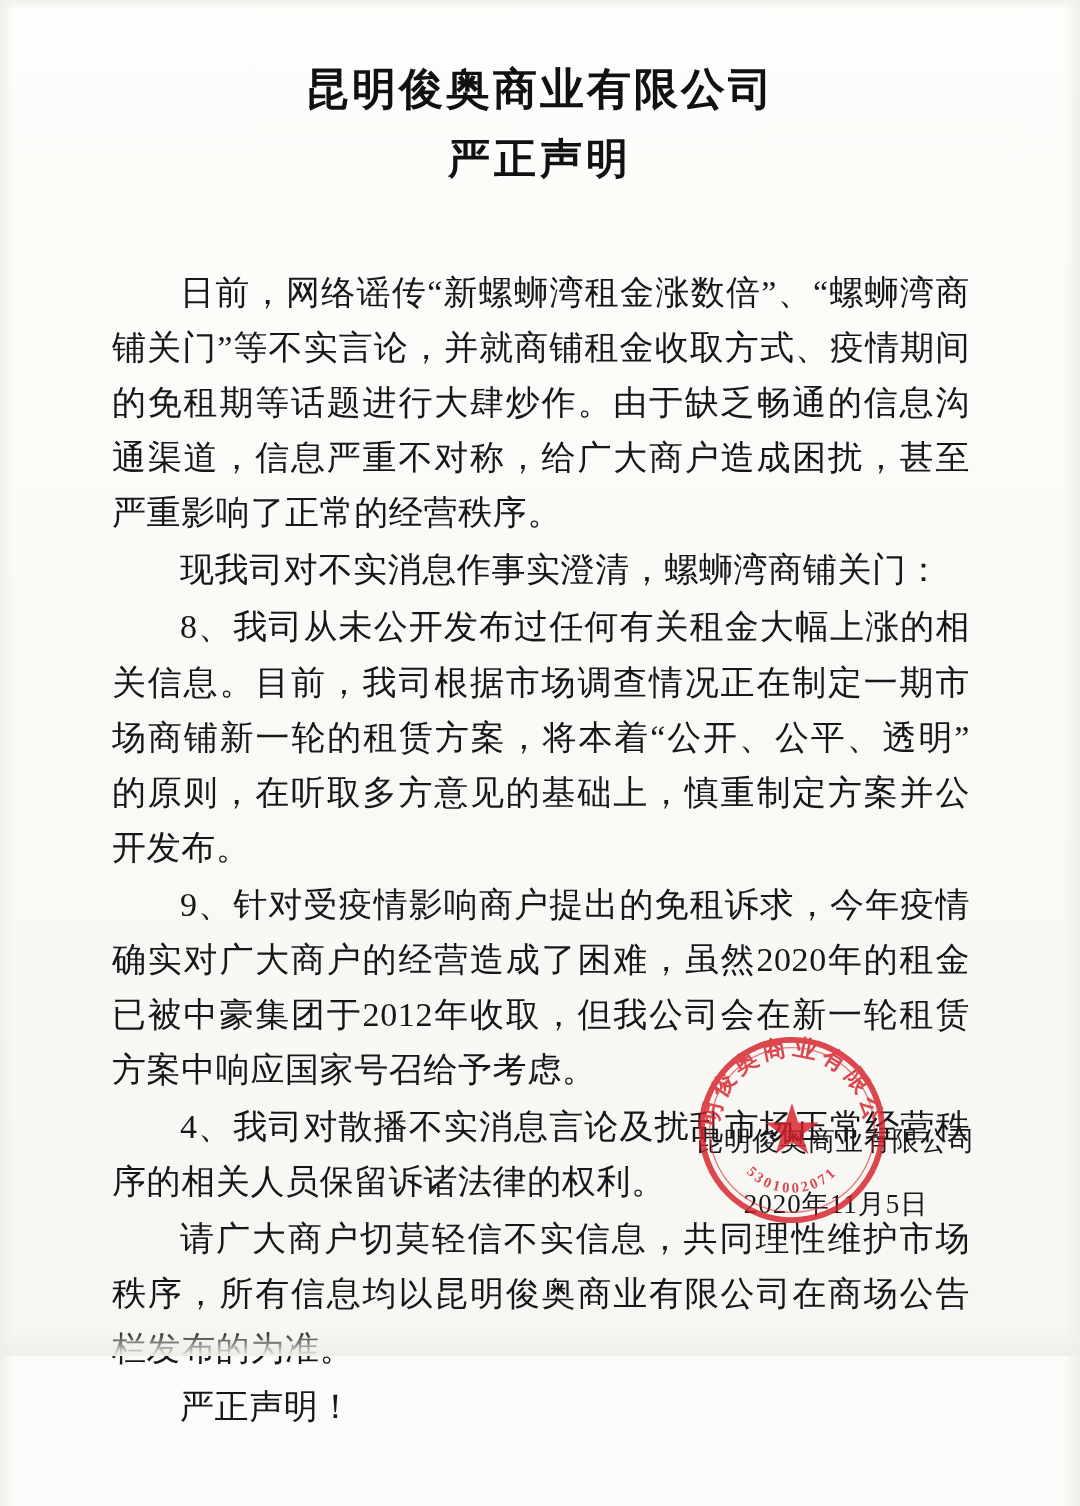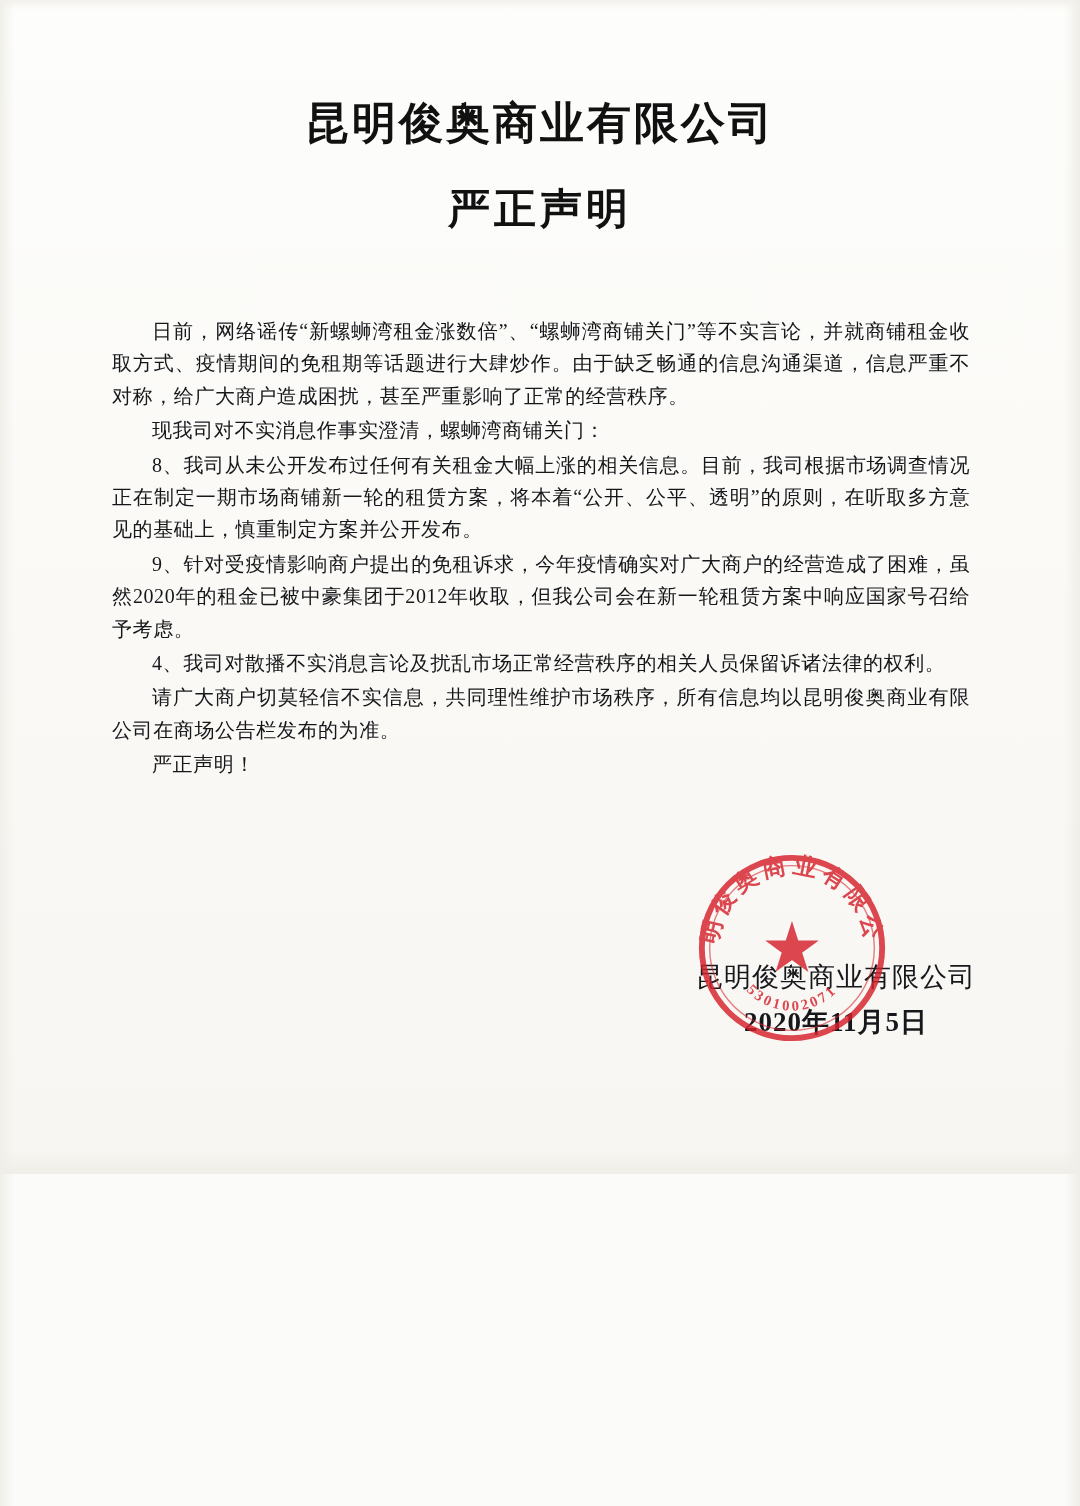--- a/index.html
+++ b/index.html
@@ -12,50 +12,50 @@
     height: 1506px;
     background: #fbfbf9;
     font-family: "Liberation Serif", "DejaVu Serif", serif;
     color: #16181a;
     position: relative;
     overflow: hidden;
   }
   .page {
     position: relative;
     width: 1080px;
-    height: 1174px;
+    height: 1356px;
     box-sizing: border-box;
-    padding: 78px 72px 40px 72px;
+    padding: 44px 72px 40px 72px;
     background:
       linear-gradient(180deg, #fdfdfb 0%, #faf9f6 55%, #f7f6f2 100%);
   }
   .title-block {
     text-align: center;
     margin-top: 18px;
   }
   .title-main {
     font-size: 44px;
     font-weight: bold;
     letter-spacing: 3px;
     line-height: 1.25;
     color: #111;
   }
   .title-sub {
     font-size: 42px;
     font-weight: bold;
     letter-spacing: 4px;
-    margin-top: 30px;
+    margin-top: 14px;
     color: #111;
   }
   .body-block {
     margin-top: 78px;
     padding: 0 38px 0 40px;
   }
   .para {
-    font-size: 20px;
+    font-size: 34px;
     line-height: 1.62;
     text-align: justify;
     text-justify: inter-ideograph;
     text-indent: 2em;
     margin: 0 0 2px 0;
     letter-spacing: 0.6px;
     color: #15171a;
   }
   .sign-block {
     position: absolute;
@@ -66,22 +66,21 @@
     line-height: 1.6;
     letter-spacing: 1px;
     color: #15171a;
     z-index: 2;
   }
   .sign-company {
     white-space: nowrap;
   }
   .sign-date {
     white-space: nowrap;
-    margin-top: 2px;
-    font-weight: bold;
+    margin-top: 20px;
   }
   
   .seal {
     position: absolute;
     right: 190px;
     bottom: 128px;
     width: 196px;
     height: 196px;
     z-index: 3;
     opacity: 0.82;

